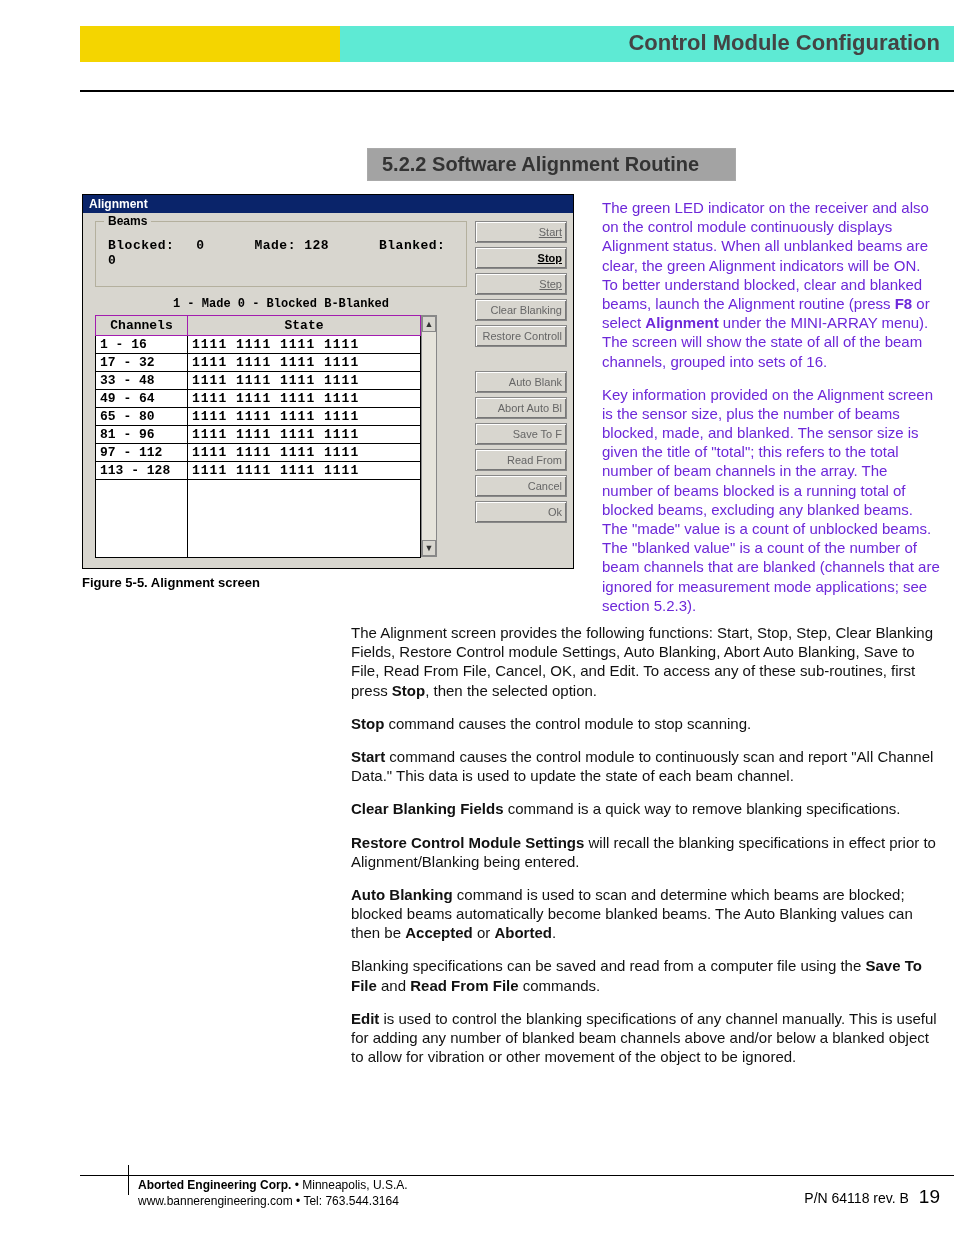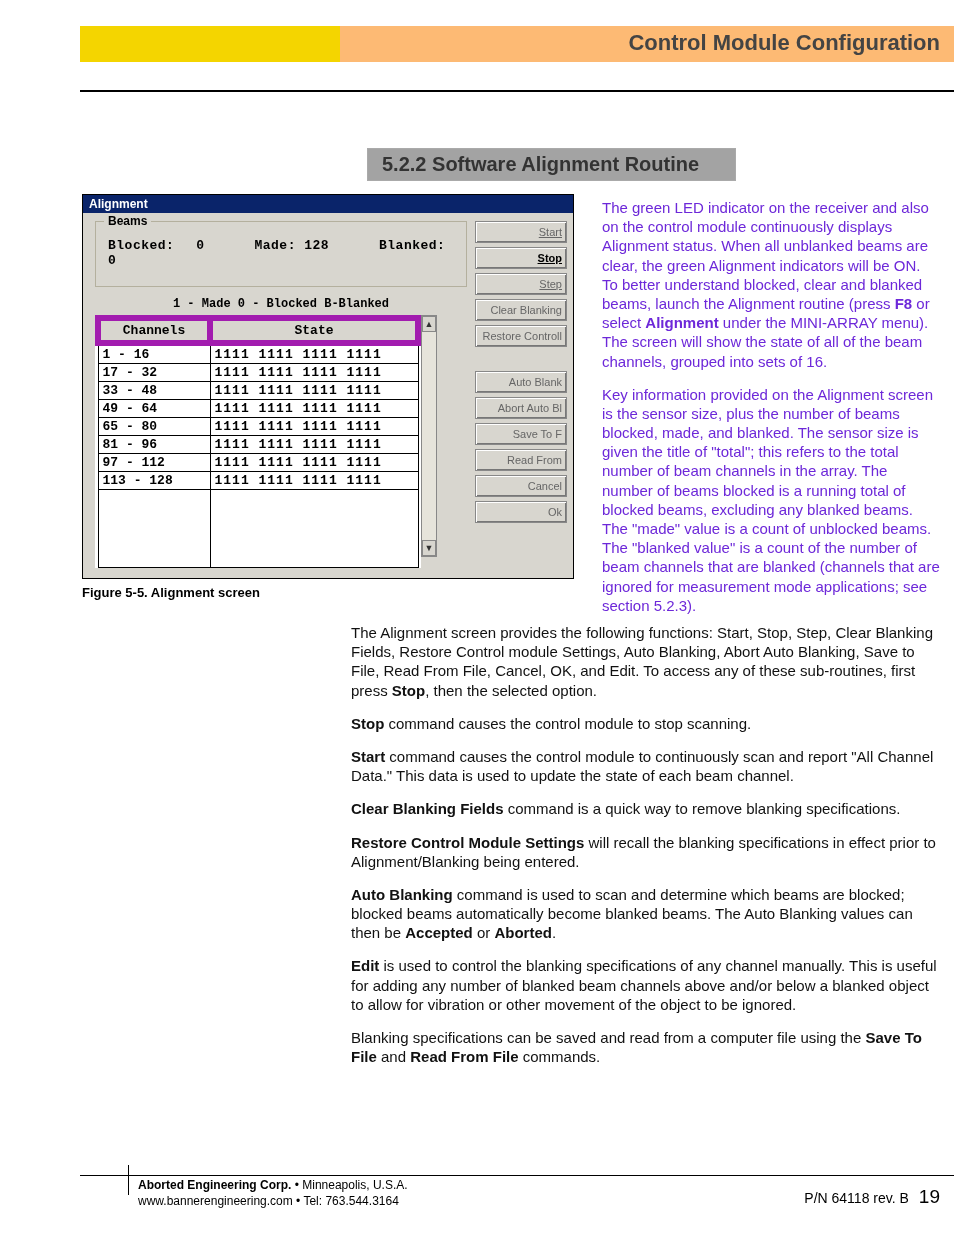--- a/index.html
+++ b/index.html
@@ -16,21 +16,21 @@
     position: relative;
     margin: 0 auto;
     background: #fff;
   }
   .top-band {
     position: absolute;
     left: 80px;
     top: 26px;
     right: 0;
     height: 36px;
-    background: #fdba74;
+    background: #5eead4;
   }
   .top-band-half {
     position: absolute;
     left: 0;
     top: 0;
     width: 260px;
     height: 36px;
     background: #f4d500;
   }
   .top-band-right {
@@ -122,30 +122,30 @@
   .tbl {
     border: 1px solid #000;
     border-collapse: collapse;
     font-family: "Courier New", monospace;
     font-size: 13px;
     background: #fff;
     width: 326px;
   }
   .tbl th {
     background: #d8d6cf;
-    border: 6px solid #a21caf;
+    border: 1px solid #a21caf;
     padding: 2px 4px;
     font-weight: bold;
   }
   .tbl td {
     border: 1px solid #000;
     padding: 1px 4px;
     white-space: nowrap;
   }
-  .tbl td.ch { width: 112px; font-weight: bold; }
+  .tbl td.ch { width: 92px; font-weight: bold; }
   .tbl td.st { font-weight: bold; letter-spacing: 1px; }
   .filler-row td { height: 78px; }
   .scroll-col {
     width: 16px;
     height: 242px;
     background: #e6e4db;
     border: 1px solid #888;
     margin-left: 0;
     display: flex;
     flex-direction: column;
@@ -366,22 +366,22 @@
     <p>Key information provided on the Alignment screen is the sensor size, plus the number of beams blocked, made, and blanked. The sensor size is given the title of "total"; this refers to the total number of beam channels in the array. The number of beams blocked is a running total of blocked beams, excluding any blanked beams. The "made" value is a count of unblocked beams. The "blanked value" is a count of the number of beam channels that are blanked (channels that are ignored for measurement mode applications; see section 5.2.3).</p>
   </div>
 
   <div class="lower-text">
     <p><span>The Alignment screen provides the following functions: Start, Stop, Step, Clear Blanking Fields, Restore Control module Settings, Auto Blanking, Abort Auto Blanking, Save to File, Read From File, Cancel, OK, and Edit. To access any of these sub-routines, first press </span><b>Stop</b><span>, then the selected option.</span></p>
     <p><b>Stop</b><span> command causes the control module to stop scanning.</span></p>
     <p><b>Start</b><span> command causes the control module to continuously scan and report "All Channel Data." This data is used to update the state of each beam channel.</span></p>
     <p><b>Clear Blanking Fields</b><span> command is a quick way to remove blanking specifications.</span></p>
     <p><b>Restore Control Module Settings</b><span> will recall the blanking specifications in effect prior to Alignment/Blanking being entered.</span></p>
     <p><b>Auto Blanking</b><span> command is used to scan and determine which beams are blocked; blocked beams automatically become blanked beams. The Auto Blanking values can then be </span><b>Accepted</b><span> or </span><b>Aborted</b><span>.</span></p>
+    <p><span>Blanking specifications can be saved and read from a computer file using the </span><b>Save To File</b><span> and </span><b>Read From File</b><span> commands.</span></p>
     <p><b>Edit</b><span> is used to control the blanking specifications of any channel manually. This is useful for adding any number of blanked beam channels above and/or below a blanked object to allow for vibration or other movement of the object to be ignored.</span></p>
-    <p><span>Blanking specifications can be saved and read from a computer file using the </span><b>Save To File</b><span> and </span><b>Read From File</b><span> commands.</span></p>
   </div>
 
   <div class="footer-line"></div>
   <div class="footer-tick"></div>
   <div class="footer-left">
     <b>Aborted Engineering Corp.</b><span> • Minneapolis, U.S.A.</span><br>
     <span>www.bannerengineering.com  •  Tel: 763.544.3164</span>
   </div>
   <div class="footer-right">
     <span>P/N 64118 rev. B</span><span class="page-num">19</span>

